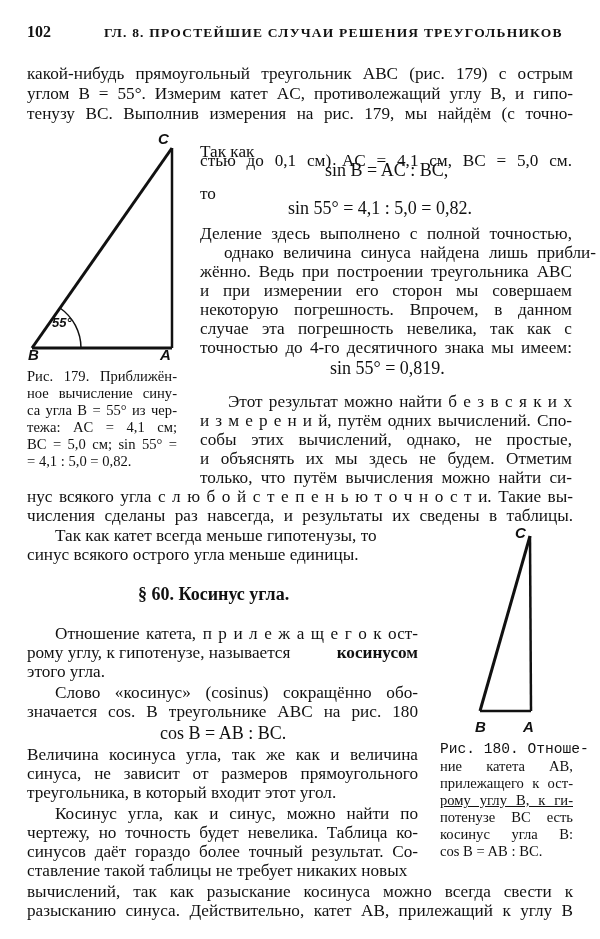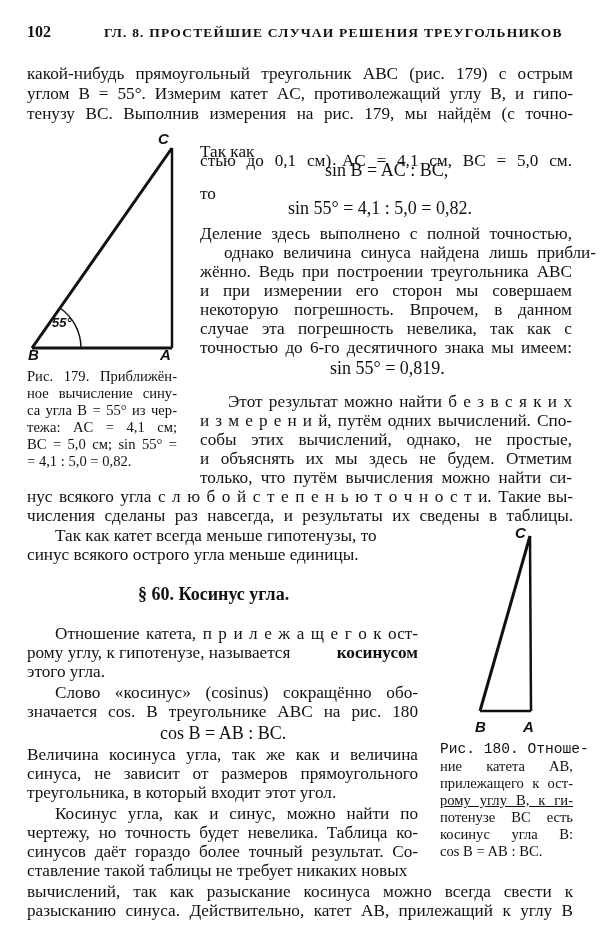--- a/index.html
+++ b/index.html
@@ -30,21 +30,21 @@
 <div class="formula" style="left:325px; top:159px;">sin B = AC : BC,</div>
 <div class="ln" style="left:200px; top:184px;">то</div>
 <div class="formula" style="left:288px; top:197px;">sin 55° = 4,1 : 5,0 = 0,82.</div>
 
 <div class="ln just" style="left:200px; top:224px; width:372px;">Деление здесь выполнено с полной точностью,</div>
 <div class="ln just" style="left:200px; top:243px; width:372px;margin-left:24px;">однако величина синуса найдена лишь прибли-</div>
 <div class="ln just" style="left:200px; top:262px; width:372px;">жённо. Ведь при построении треугольника ABC</div>
 <div class="ln just" style="left:200px; top:281px; width:372px;">и при измерении его сторон мы совершаем</div>
 <div class="ln just" style="left:200px; top:300px; width:372px;">некоторую погрешность. Впрочем, в данном</div>
 <div class="ln just" style="left:200px; top:319px; width:372px;">случае эта погрешность невелика, так как с</div>
-<div class="ln just" style="left:200px; top:338px; width:372px;">точностью до 6-го десятичного знака мы имеем:</div>
+<div class="ln just" style="left:200px; top:338px; width:372px;">точностью до 4-го десятичного знака мы имеем:</div>
 
 <div class="formula" style="left:330px; top:357px;">sin 55° = 0,819.</div>
 
 <svg class="fig" style="left:24px; top:138px;" width="160" height="222" viewBox="0 0 160 222">
   <line x1="8" y1="210" x2="148" y2="10" stroke="#111" stroke-width="3"></line>
   <line x1="148" y1="10" x2="148" y2="210" stroke="#111" stroke-width="2.5"></line>
   <line x1="8" y1="210" x2="148" y2="210" stroke="#111" stroke-width="3"></line>
   <path d="M 57 210 A 49 49 0 0 0 36 170" fill="none" stroke="#111" stroke-width="1.5"></path>
 </svg>
 <div class="fig-label" style="left:158px; top:130px;">C</div>

